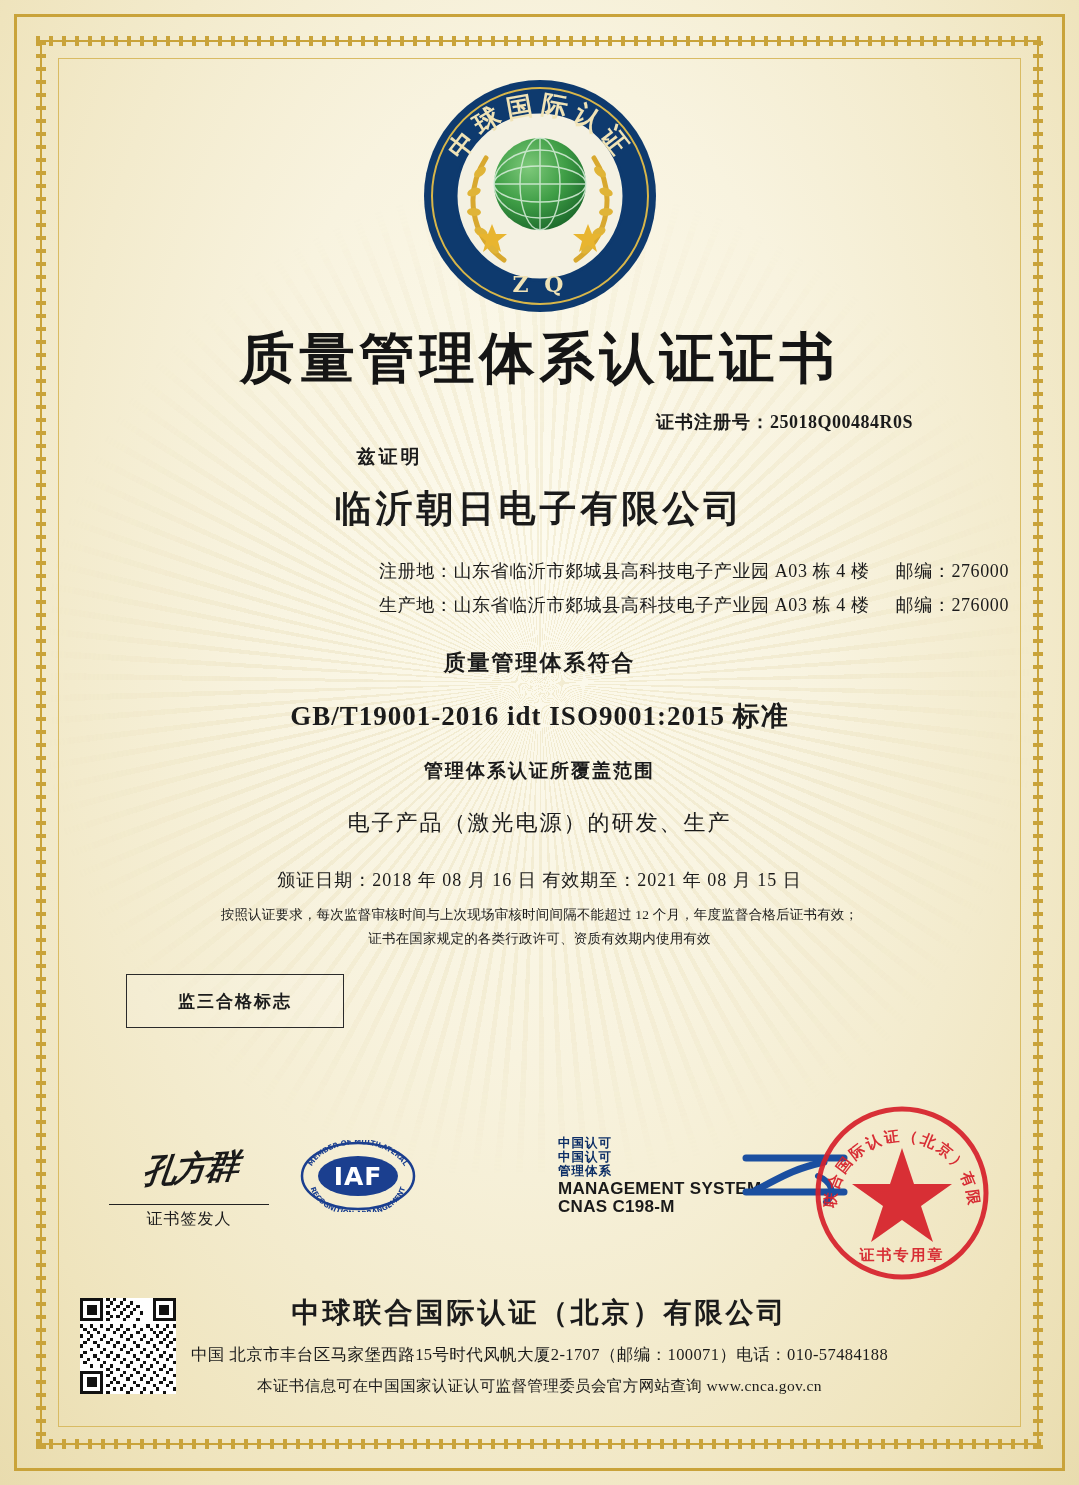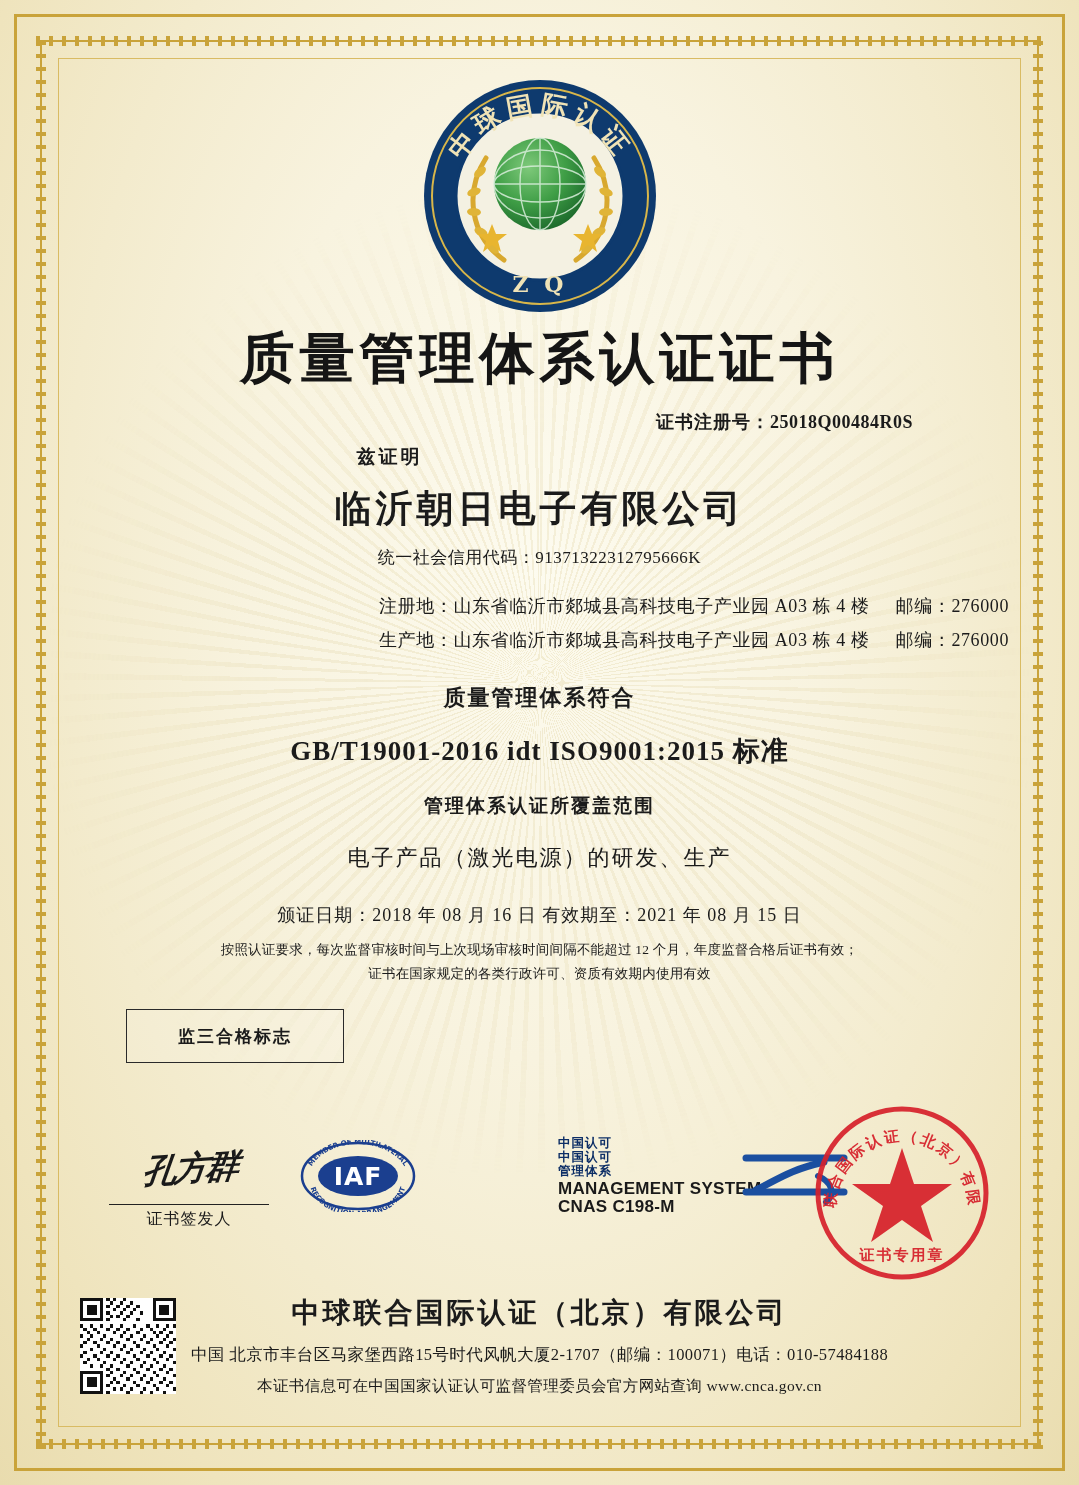--- a/index.html
+++ b/index.html
@@ -387,21 +387,20 @@
 
     <div class="main-title">质量管理体系认证证书</div>
 
     <div class="reg-no-row">
       <span>证书注册号：</span><span class="val">25018Q00484R0S</span>
     </div>
 
     <div class="hereby">兹证明</div>
 
     <div class="company">临沂朝日电子有限公司</div>
-    <div class="credit-code">统一社会信用代码：91371322312795666K</div>
 
     <div class="addr-block">
       <div class="addr-line">
         <span>注册地：山东省临沂市郯城县高科技电子产业园 A03 栋 4 楼</span><span class="zip">邮编：276000</span>
       </div>
       <div class="addr-line">
         <span>生产地：山东省临沂市郯城县高科技电子产业园 A03 栋 4 楼</span><span class="zip">邮编：276000</span>
       </div>
     </div>
 

